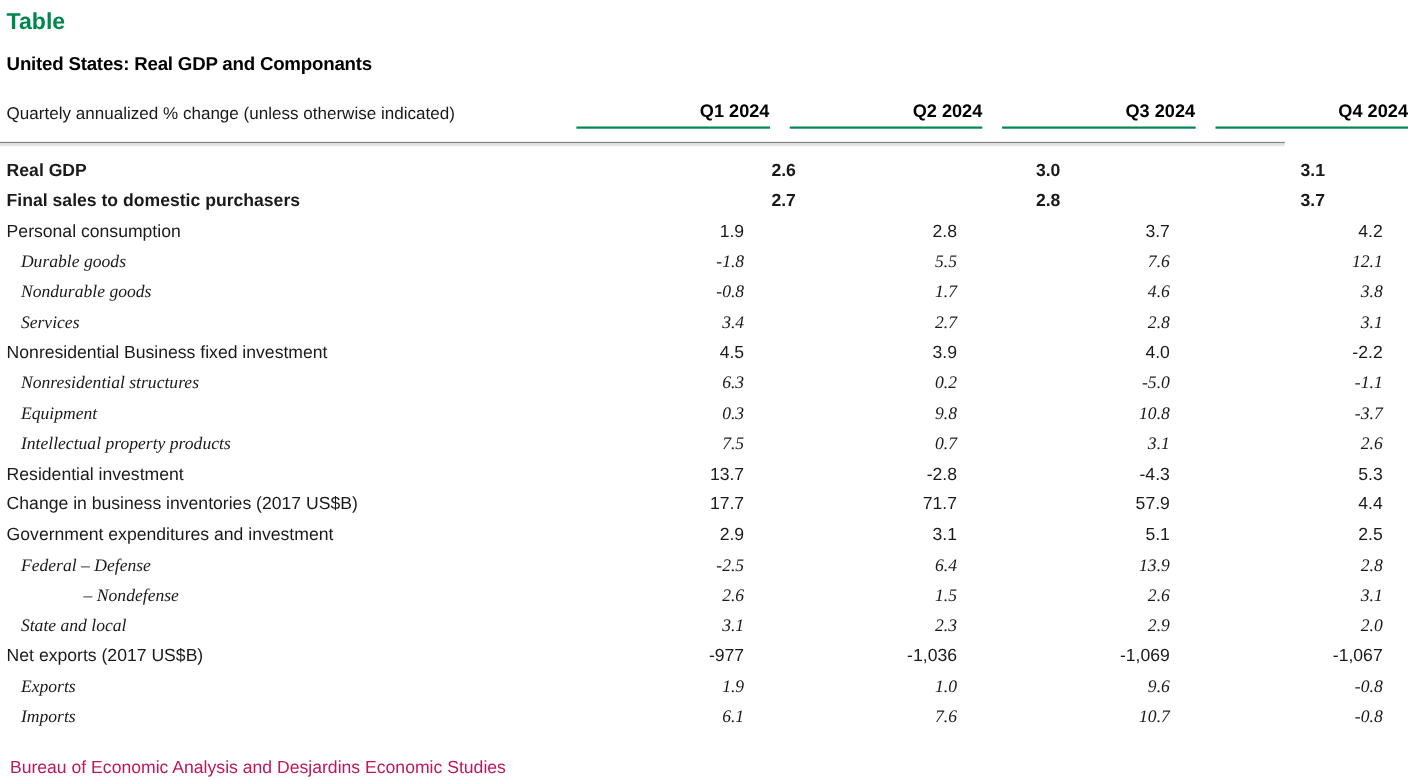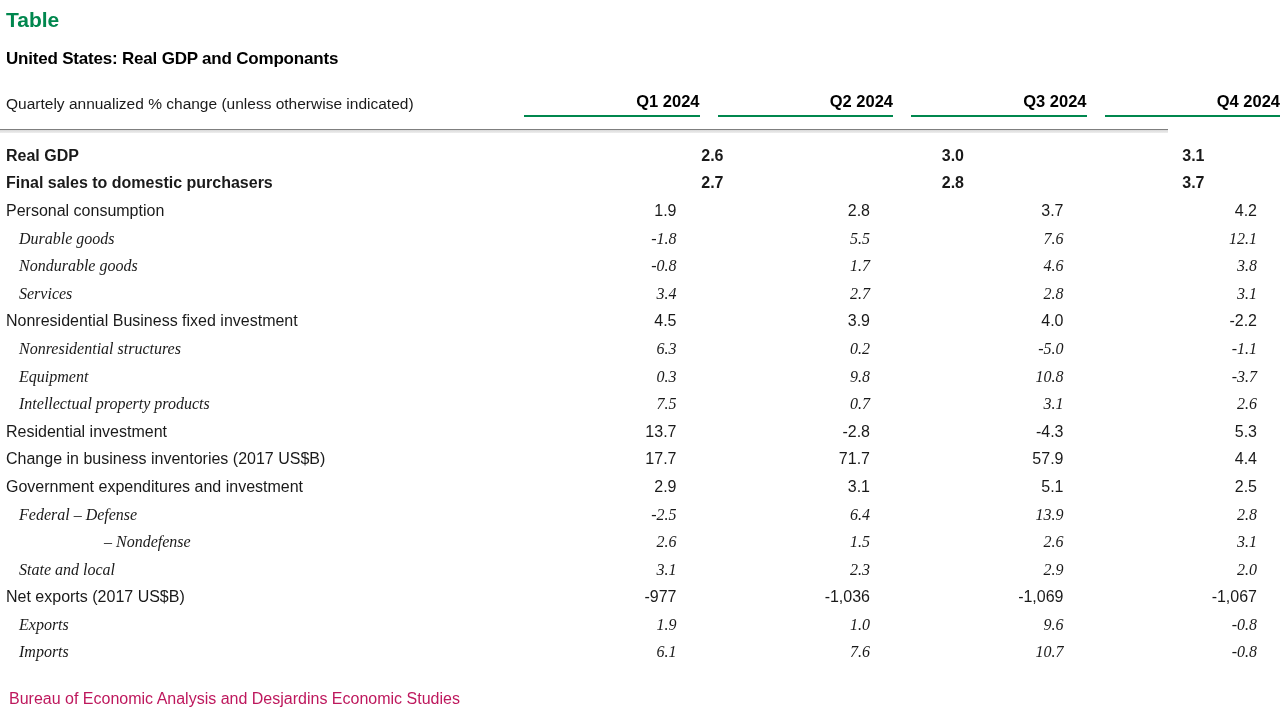--- a/index.html
+++ b/index.html
@@ -66,21 +66,21 @@
     height: 27.6px;
     align-items: center;
     font-size: 16px;
     line-height: 20px;
   }
   .row .label { padding-left: 6px; white-space: nowrap; }
   .row .val { text-align: right; padding-right: 23px; white-space: nowrap; }
   .row.bold { font-weight: bold; gap: 47px; }
   .row.italic { font-style: italic; font-weight: 500; font-family: Liberation Serif, serif; }
   .row.italic .label.ind1 { padding-left: 19px; }
-  .row.italic .label.ind2 { padding-left: 104px; }
+  .row.italic .label.ind2 { padding-left: 76px; }
 
   .source {
     font-size: 16px;
     margin: 24px 0 0 9px;
     color: #be185d;
   }
 </style>
 </head>
 <body>
 

